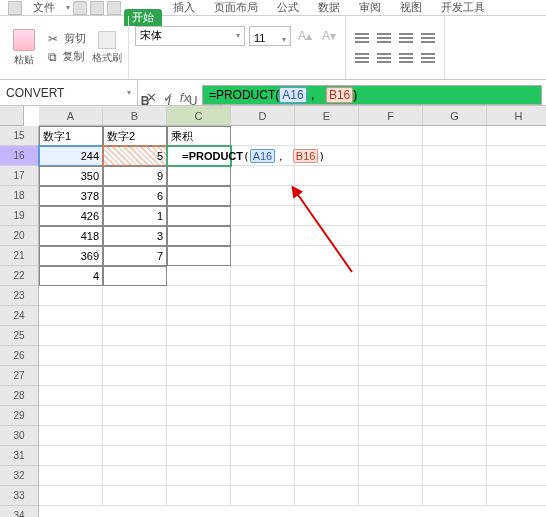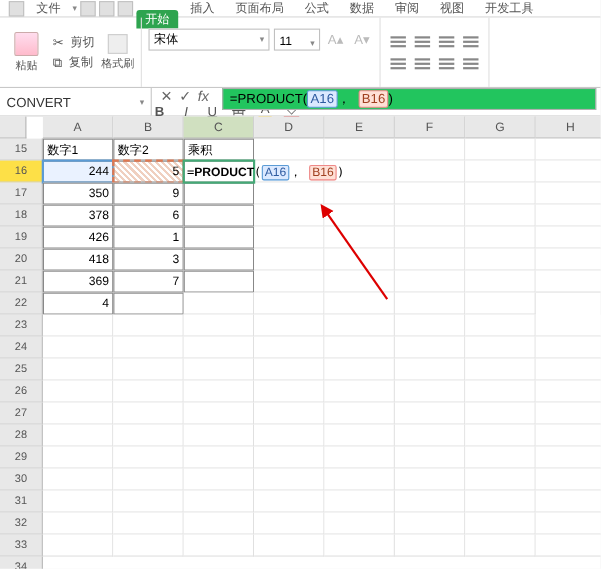--- a/index.html
+++ b/index.html
@@ -22,34 +22,34 @@
 .font-box { display: flex; flex-direction: column; gap: 4px; }
 .font-row { display: flex; gap: 4px; align-items: center; margin-top: 41px; }
 .sel { border: 1px solid #c0c0c0; background: #fff; font-size: 11px; padding: 1px 4px; height: 20px; display: flex; align-items: center; justify-content: space-between; }
 .sel .arrow { font-size: 8px; color: #888; margin-left: 4px; }
 .btn-sm { width: 20px; height: 20px; border: 1px solid transparent; display: flex; align-items: center; justify-content: center; font-size: 12px; color: #555; cursor: pointer; }
 
 .align-grid { display: grid; grid-template-columns: repeat(4, 20px); gap: 2px; }
 .align-grid .cell { width: 20px; height: 18px; display: flex; align-items: center; justify-content: center; }
 .align-grid .cell span { display: block; width: 14px; height: 2px; background: #888; box-shadow: 0 -4px 0 #888, 0 4px 0 #888; }
 
-.formula-bar { display: flex; align-items: flex-start; height: 26px; background: #fff; border-bottom: 1px solid #c8c8c8; font-size: 12px; }
+.formula-bar { display: flex; align-items: flex-end; height: 26px; background: #fff; border-bottom: 1px solid #c8c8c8; font-size: 12px; }
 .name-box { width: 138px; border-right: 1px solid #c8c8c8; display: flex; align-items: center; justify-content: space-between; padding: 0 6px; height: 100%; color: #333; }
 .name-box .arrow { font-size: 8px; color: #888; }
 .fb-btns { display: flex; gap: 6px; padding: 0 8px; color: #666; }
 .fb-btns span { cursor: pointer; font-size: 13px; }
 .formula-input { flex: 1; border: 1px solid #b0b0b0; height: 20px; margin: 0 4px; padding: 0 6px; display: flex; align-items: center; font-family: Consolas, monospace; font-size: 12px; background: #22c55e; }
 .ref-a16 { background: #dbe9ff; border: 1px solid #5b9bd5; border-radius: 2px; padding: 0 2px; color: #2d5aa0; }
 .ref-b16 { background: #ffe0d6; border: 1px solid #e88; border-radius: 2px; padding: 0 2px; color: #a04020; }
 
 .sheet { display: flex; background: #fff; }
 .row-headers { display: flex; flex-direction: column; }
 .corner { width: 24px; height: 20px; background: #e8e8e8; border-right: 1px solid #b8b8b8; border-bottom: 1px solid #b8b8b8; }
 .rh { width: 39px; height: 20px; background: #e8e8e8; border-right: 1px solid #b8b8b8; border-bottom: 1px solid #d0d0d0; font-size: 10px; color: #555; display: flex; align-items: center; justify-content: center; text-align: center; }
-.rh.active { background: #fde047; }
+.rh.active { background: #c4b5fd; }
 
 .cols { display: flex; flex-direction: column; }
 .col-headers { display: flex; }
 .ch { height: 20px; background: #e8e8e8; border-right: 1px solid #d0d0d0; border-bottom: 1px solid #b8b8b8; font-size: 11px; color: #555; display: flex; align-items: center; justify-content: center; }
 .ch.active { background: #d0e0c0; }
 
 .grid-body { position: relative; }
 .grow { display: flex; height: 20px; }
 .gc { border-right: 1px solid #e0e0e0; border-bottom: 1px solid #e0e0e0; font-size: 11px; display: flex; align-items: center; padding: 0 3px; background: #fff; overflow: visible; white-space: nowrap; }
 .gc.hdr { background: #fff; border: 1px solid #888; justify-content: flex-start; }
@@ -59,21 +59,21 @@
 .gc.C { width: 64px; }
 .gc.D { width: 64px; }
 .gc.E { width: 64px; }
 .gc.F { width: 64px; }
 .gc.G { width: 64px; }
 .gc.H { width: 64px; }
 
 .sel-a16 { background: #eaf2ff !important; outline: 2px solid #5b9bd5; outline-offset: -1px; }
 .sel-b16 { outline: 2px dashed #e07850; outline-offset: -1px; background-image: repeating-linear-gradient(45deg, #fff, #fff 2px, #f0d0c0 2px, #f0d0c0 4px); }
 .edit-cell { outline: 2px solid #4a7; outline-offset: -1px; overflow: visible !important; z-index: 5; position: relative; }
-.edit-cell .formula-text { font-family: Consolas, monospace; font-size: 11px; position: absolute; left: 2px; white-space: nowrap; }
+.edit-cell .formula-text { font-family: Consolas, monospace; font-size: 11px; position: absolute; left: 14px; white-space: nowrap; }
 .formula-text b { font-weight: bold; }
 
 .arrow-overlay { position: absolute; pointer-events: none; z-index: 10; }
 </style>
 </head>
 <body>
 
 <div class="ribbon-tabs">
   <span class="small-ico"></span>
   <span class="tab">文件</span>

